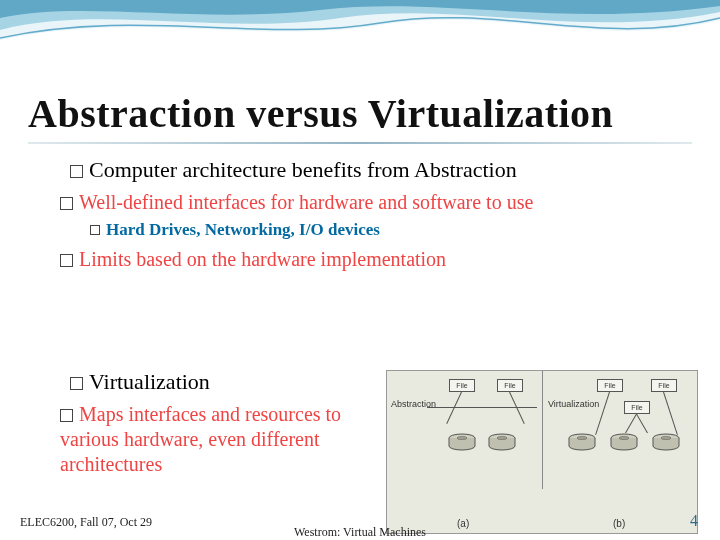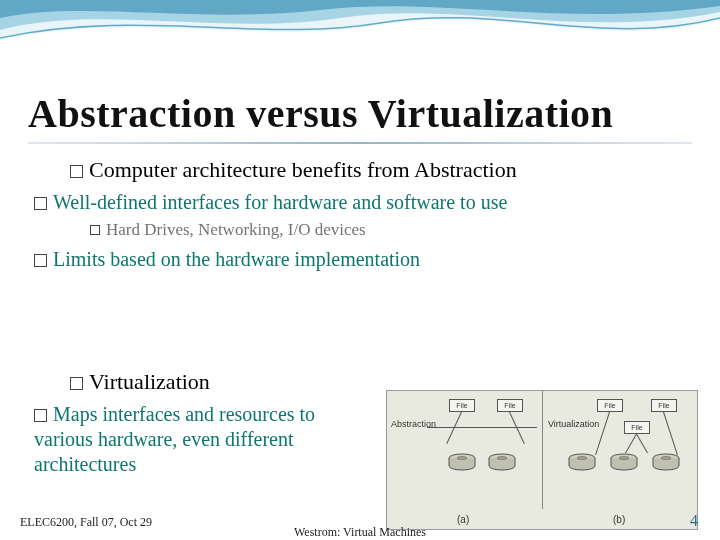--- a/index.html
+++ b/index.html
@@ -2,30 +2,30 @@
 <html><head>
 <meta charset="utf-8">
 <style>
   * { margin: 0; padding: 0; box-sizing: border-box; }
   html, body { width: 720px; height: 540px; overflow: hidden; font-family: Georgia, 'Times New Roman', serif; background: #fff; }
   .slide { position: relative; width: 720px; height: 540px; }
   .wave-header { position: absolute; top: 0; left: 0; width: 720px; height: 90px; }
   .title { position: absolute; top: 90px; left: 28px; font-size: 40px; color: #111; font-weight: 700; letter-spacing: 0.5px; }
   .body { position: absolute; top: 156px; left: 34px; right: 30px; }
   .l1 { font-size: 22px; color: #000; margin-bottom: 6px; line-height: 1.25; padding-left: 36px; }
-  .l2 { font-size: 20px; color: #0f766e; margin-bottom: 4px; line-height: 1.25; }
-  .l3 { font-size: 17px; color: #737373; margin-left: 56px; margin-bottom: 6px; font-weight: normal; line-height: 1.3; }
+  .l2 { font-size: 20px; color: #ef4444; margin-left: 26px; margin-bottom: 4px; line-height: 1.25; }
+  .l3 { font-size: 17px; color: #0369a1; margin-left: 56px; margin-bottom: 6px; font-weight: bold; line-height: 1.3; }
   .bullet-box { display: inline-block; width: 13px; height: 13px; border: 1.5px solid #444; margin-right: 6px; vertical-align: -1px; }
   .bullet-box.sm { width: 10px; height: 10px; border-width: 1.2px; vertical-align: 0; }
   .virt-block { position: absolute; top: 368px; left: 34px; width: 340px; }
   .footer-left { position: absolute; left: 20px; bottom: 10px; font-size: 12px; color: #222; }
   .footer-center { position: absolute; left: 0; right: 0; bottom: 0; text-align: center; font-size: 12px; color: #222; }
   .footer-right { position: absolute; right: 22px; bottom: 10px; font-size: 16px; color: #2a6a8a; }
   .accent-line { position: absolute; top: 142px; left: 28px; width: 664px; height: 2px; background: linear-gradient(to right, rgba(42,106,138,0.15), rgba(42,106,138,0.5), rgba(42,106,138,0.15)); }
-  .diagram { position: absolute; top: 390px; left: 386px; width: 312px; height: 140px; background: #e9eadf; border: 1px solid #999; }
+  .diagram { position: absolute; top: 370px; left: 386px; width: 312px; height: 164px; background: #e9eadf; border: 1px solid #999; }
   .diag-divider { position: absolute; top: 0; left: 50%; width: 1px; height: 118px; background: #888; }
   .diag-label { position: absolute; font-size: 9px; color: #333; font-family: Arial, sans-serif; }
   .file-box { position: absolute; width: 26px; height: 13px; background: #f5f5f0; border: 1px solid #555; font-size: 7px; text-align: center; line-height: 12px; font-family: Arial, sans-serif; color: #333; }
   .disk { position: absolute; width: 30px; height: 18px; }
   .disk svg { width: 30px; height: 18px; }
   .line { position: absolute; background: #555; }
   .sub-label { position: absolute; bottom: 4px; font-size: 10px; font-family: Arial, sans-serif; color: #333; }
 </style>
 </head>
 <body>

